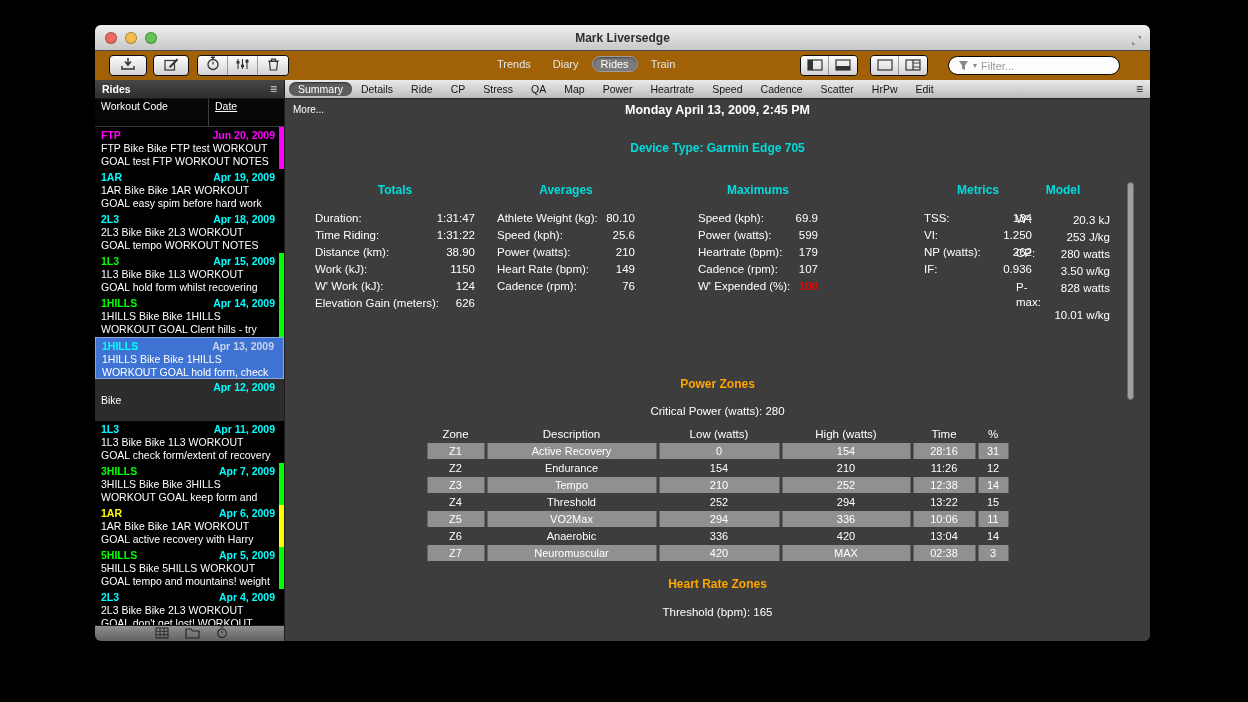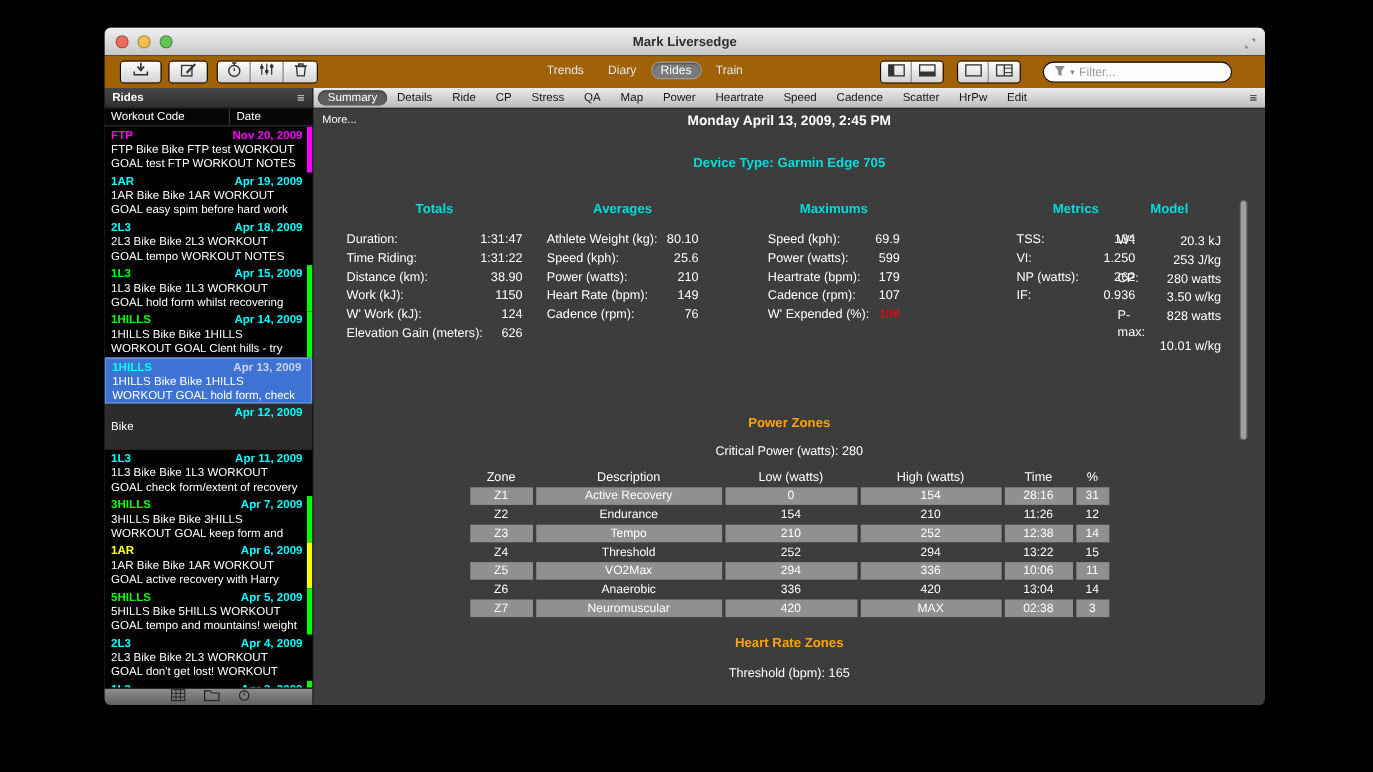--- a/index.html
+++ b/index.html
@@ -52,24 +52,24 @@
   
   .body-row { display: flex; height: 561px; }
 
   
   .sidebar { width: 190px; display: flex; flex-direction: column; background: #000;
              border-right: 1px solid #1c1c1c; }
   .sb-header { height: 19px; background: linear-gradient(#474747, #2e2e2e); color: #fff;
                font-size: 10.5px; font-weight: bold; display: flex; align-items: center;
                justify-content: space-between; padding: 0 7px; border-bottom: 1px solid #1a1a1a; }
   .sb-menu { color: #ddd; font-size: 12px; }
-  .sb-cols { height: 16px; display: flex; background: #060606; color: #fff; font-size: 10.5px;
+  .sb-cols { height: 28px; display: flex; background: #060606; color: #fff; font-size: 10.5px;
              border-bottom: 1px solid #3c3c3c; }
   .sb-col-code { flex: 1; padding: 1px 6px; border-right: 1px solid #3c3c3c; }
-  .sb-col-date { width: 75px; padding: 1px 6px; }
+  .sb-col-date { width: 75px; padding: 1px 6px; text-decoration: underline; }
   .ride-list { flex: 1; overflow: hidden; position: relative; }
   .ride-item { position: relative; height: 42px; padding: 2px 9px 0 6px; background: #000; }
   .ride-item.altbg { background: #2c2c2c; }
   .ride-item.selected { background: #3e73d4; border: 1px solid #8aa7e2; }
   .ri-top { display: flex; justify-content: space-between; font-size: 10.5px; font-weight: bold;
             line-height: 13px; }
   .ri-line { color: #fff; font-size: 10.5px; line-height: 13px; white-space: nowrap; overflow: hidden; }
   .ri-stripe { position: absolute; right: 0; top: 0; width: 5px; height: 100%; }
   .sb-footer { height: 16px; background: linear-gradient(#8e8e8e, #616161);
                border-top: 1px solid #1a1a1a; display: flex; align-items: center;
@@ -260,21 +260,21 @@
       </div>
       <div class="sb-cols">
         <span class="sb-col-code">Workout Code</span>
         <span class="sb-col-date">Date</span>
       </div>
       <div class="ride-list">
 
         <div class="ride-item">
           <div class="ri-top">
               <span class="ri-code" style="color: rgb(255, 0, 255);">FTP</span>
-              <span class="ri-date" style="color: rgb(255, 0, 255);">Nov 20, 2009</span>
+              <span class="ri-date" style="color: rgb(255, 0, 255);">Jun 20, 2009</span>
             </div>
           <div class="ri-line">FTP Bike Bike FTP test WORKOUT</div>
           <div class="ri-line">GOAL test FTP  WORKOUT NOTES</div>
           <span class="ri-stripe" style="background: rgb(255, 0, 255);"></span>
         </div>
 
         <div class="ride-item">
           <div class="ri-top">
               <span class="ri-code" style="color: rgb(0, 255, 255);">1AR</span>
               <span class="ri-date" style="color: rgb(0, 255, 255);">Apr 19, 2009</span>

